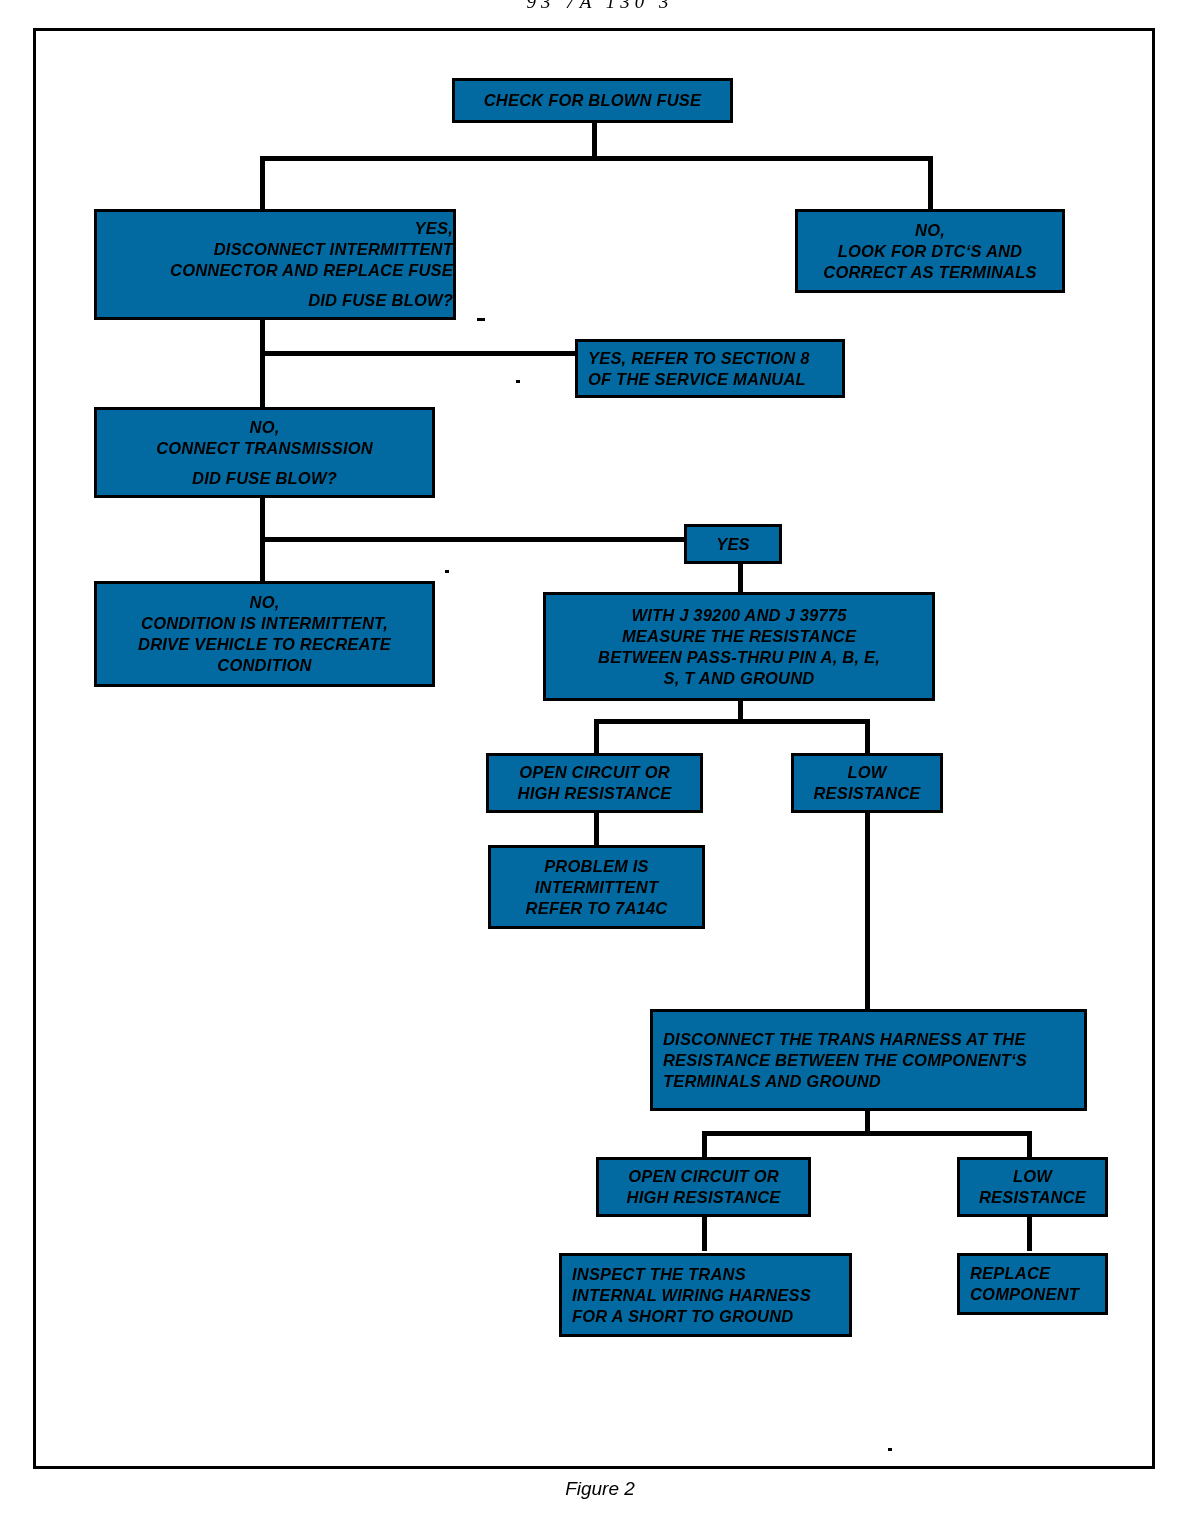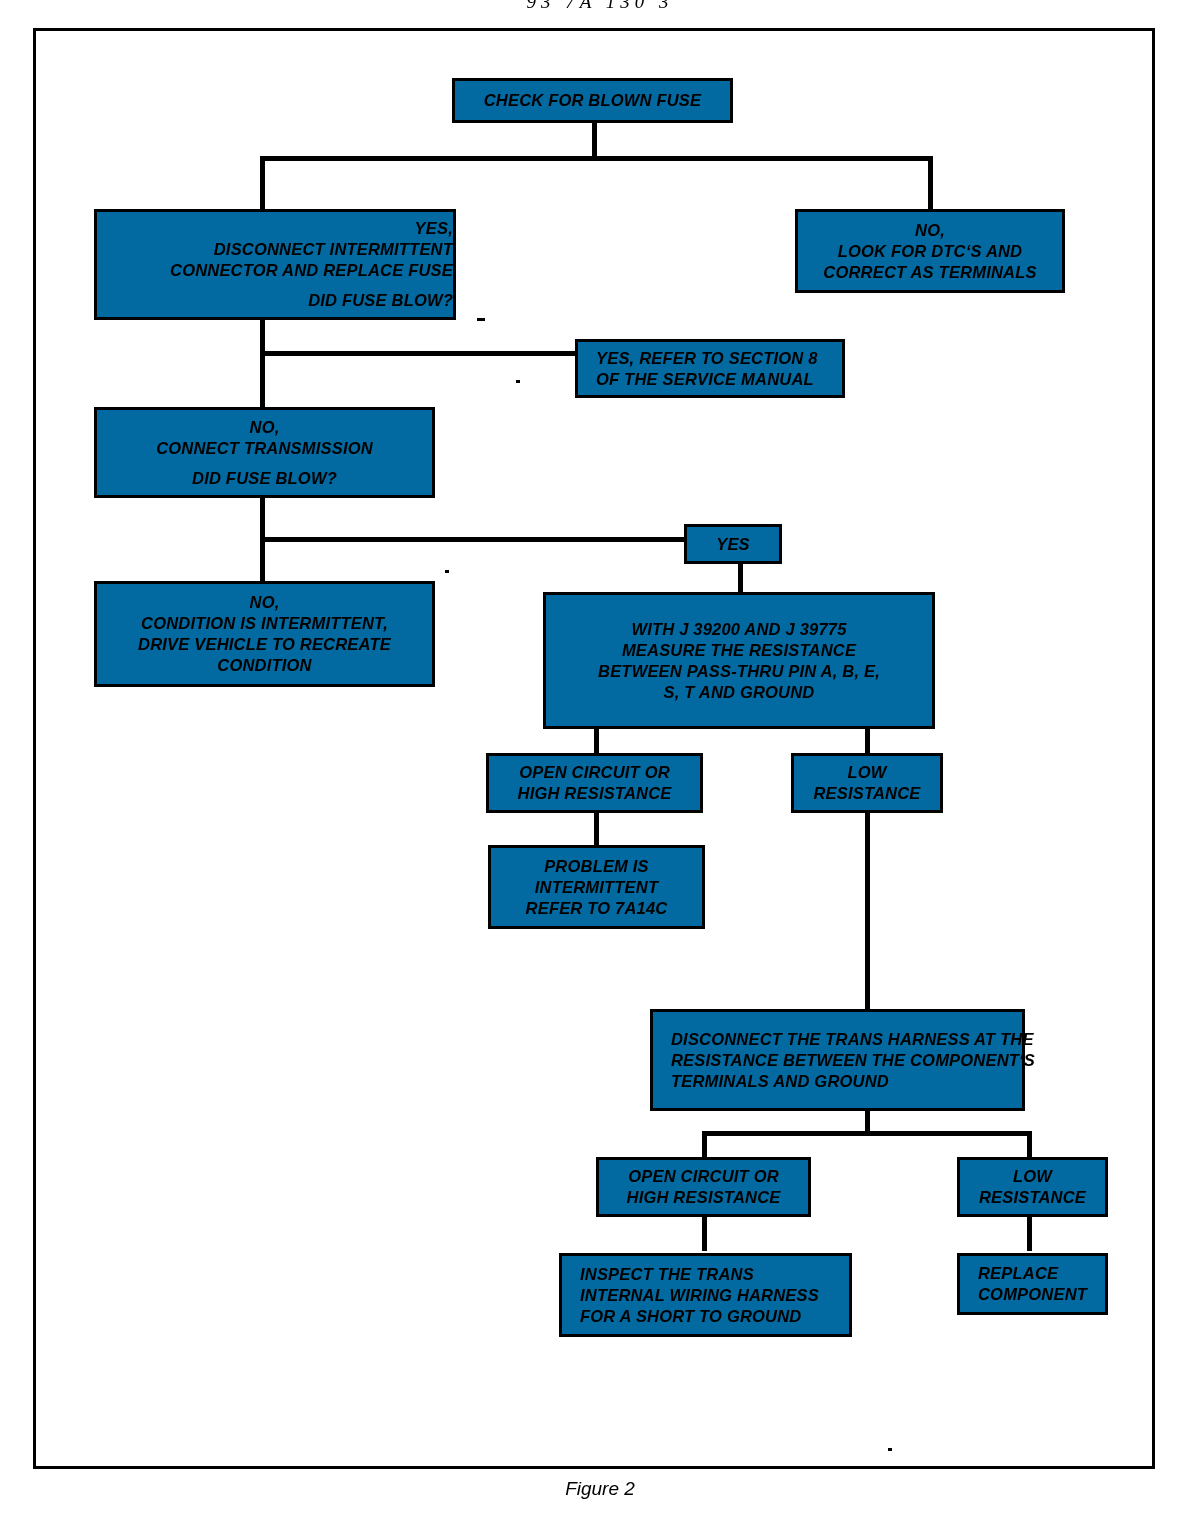--- a/index.html
+++ b/index.html
@@ -62,21 +62,21 @@
     font-size: 16.5px;
     line-height: 21px;
     font-weight: 600;
     letter-spacing: 0.2px;
     display: flex;
     flex-direction: column;
     justify-content: center;
     z-index: 3;
   }
   .node.center { align-items: center; text-align: center; }
-  .node.left   { align-items: flex-start; text-align: right; padding-left: 18px; }
+  .node.left   { align-items: flex-start; text-align: right; padding-left: 10px; }
   .node .ln { display: block; white-space: nowrap; }
   .node .gap { height: 9px; }
   
   .v-line {
     position: absolute;
     width: 5px;
     background: #000;
     z-index: 1;
   }
   .h-line {
@@ -168,21 +168,21 @@
     <span class="ln">NO,</span>
     <span class="ln">CONDITION IS INTERMITTENT,</span>
     <span class="ln">DRIVE VEHICLE TO RECREATE</span>
     <span class="ln">CONDITION</span>
   </div>
 
   <div class="node center" style="left:684px; top:524px; width:98px; height:40px;">
     <span class="ln">YES</span>
   </div>
 
-  <div class="node center" style="left:543px; top:592px; width:392px; height:137px;">
+  <div class="node center" style="left:543px; top:592px; width:392px; height:109px;">
     <span class="ln">WITH J 39200 AND J 39775</span>
     <span class="ln">MEASURE THE RESISTANCE</span>
     <span class="ln">BETWEEN PASS-THRU PIN A, B, E,</span>
     <span class="ln">S, T AND GROUND</span>
   </div>
 
   <div class="node center" style="left:486px; top:753px; width:217px; height:60px;">
     <span class="ln">OPEN CIRCUIT OR</span>
     <span class="ln">HIGH RESISTANCE</span>
   </div>
@@ -191,21 +191,21 @@
     <span class="ln">LOW</span>
     <span class="ln">RESISTANCE</span>
   </div>
 
   <div class="node center" style="left:488px; top:845px; width:217px; height:84px;">
     <span class="ln">PROBLEM IS</span>
     <span class="ln">INTERMITTENT</span>
     <span class="ln">REFER TO 7A14C</span>
   </div>
 
-  <div class="node left" style="left:650px; top:1009px; width:375px; height:102px;">
+  <div class="node left" style="left:650px; top:1009px; width:437px; height:102px;">
     <span class="ln">DISCONNECT THE TRANS HARNESS AT THE</span>
     <span class="ln">RESISTANCE BETWEEN THE COMPONENT‘S</span>
     <span class="ln">TERMINALS AND GROUND</span>
   </div>
 
   <div class="node center" style="left:596px; top:1157px; width:215px; height:60px;">
     <span class="ln">OPEN CIRCUIT OR</span>
     <span class="ln">HIGH RESISTANCE</span>
   </div>
 

